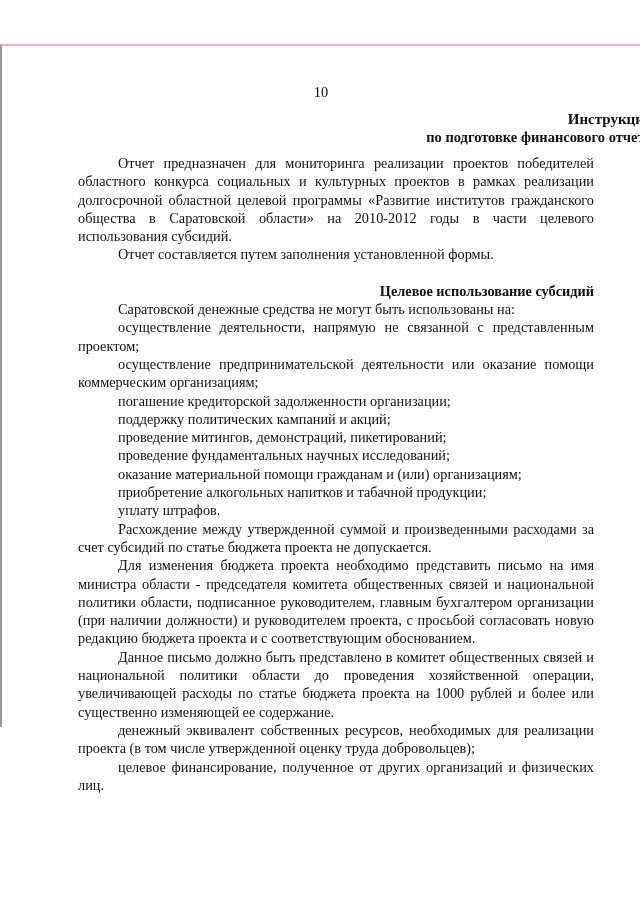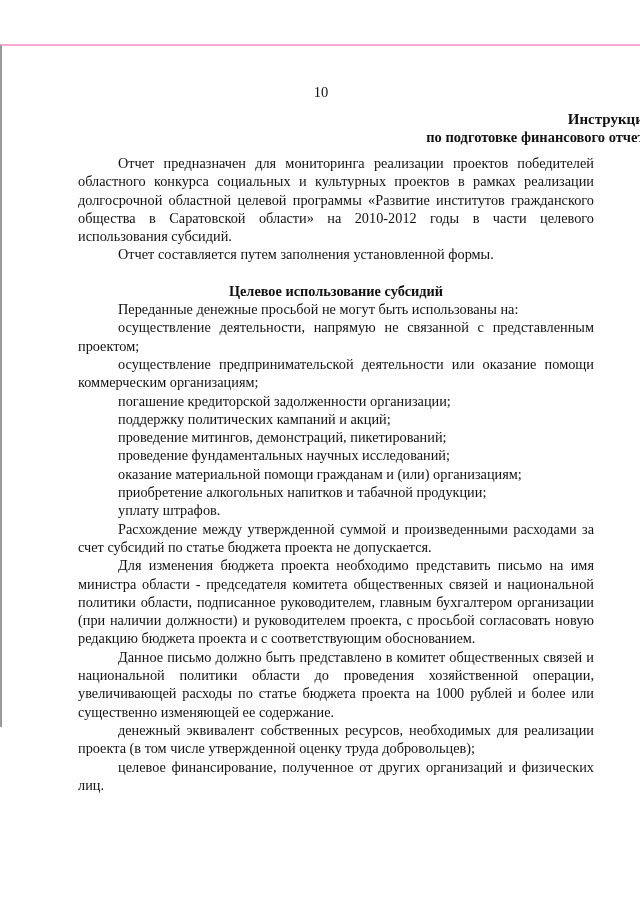--- a/index.html
+++ b/index.html
@@ -54,21 +54,21 @@
     font-size: 14.3px;
     line-height: 18.3px;
     text-align: justify;
   }
   .p {
     margin: 0;
     text-indent: 40px;
   }
   .heading {
     margin: 0;
-    text-align: center;
+    text-align: right;
     font-weight: bold;
     text-indent: 0;
   }
   .gap-2 { margin-top: 18px; }
 </style>
 </head>
 <body>
 
 <div class="page">
 
@@ -78,21 +78,21 @@
     <div class="title-main">Инструкция</div>
     <div>по подготовке финансового отчета</div>
   </div>
 
   <div class="content">
 
     <p class="p">Отчет предназначен для мониторинга реализации проектов победителей областного конкурса социальных и культурных проектов в рамках реализации долгосрочной областной целевой программы «Развитие институтов гражданского общества в Саратовской области» на 2010-2012 годы в части целевого использования субсидий.</p>
     <p class="p">Отчет составляется путем заполнения установленной формы.</p>
 
     <p class="heading gap-2">Целевое использование субсидий</p>
-    <p class="p">Переданные денежные просьбой не могут быть использованы на:</p>
+    <p class="p">Саратовской денежные средства не могут быть использованы на:</p>
     <p class="p">осуществление деятельности, напрямую не связанной с представленным проектом;</p>
     <p class="p">осуществление предпринимательской деятельности или оказание помощи коммерческим организациям;</p>
     <p class="p">погашение кредиторской задолженности организации;</p>
     <p class="p">поддержку политических кампаний и акций;</p>
     <p class="p">проведение митингов, демонстраций, пикетирований;</p>
     <p class="p">проведение фундаментальных научных исследований;</p>
     <p class="p">оказание материальной помощи гражданам и (или) организациям;</p>
     <p class="p">приобретение алкогольных напитков и табачной продукции;</p>
     <p class="p">уплату штрафов.</p>
 

